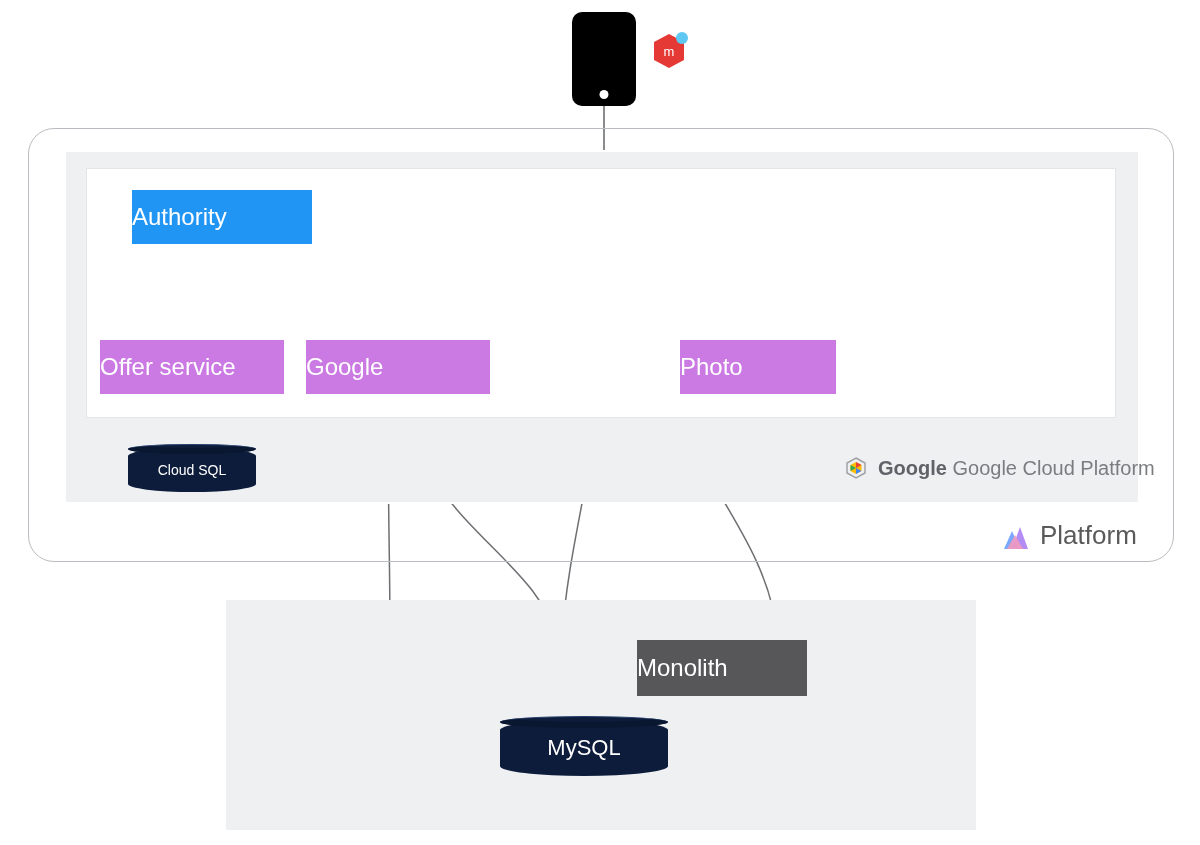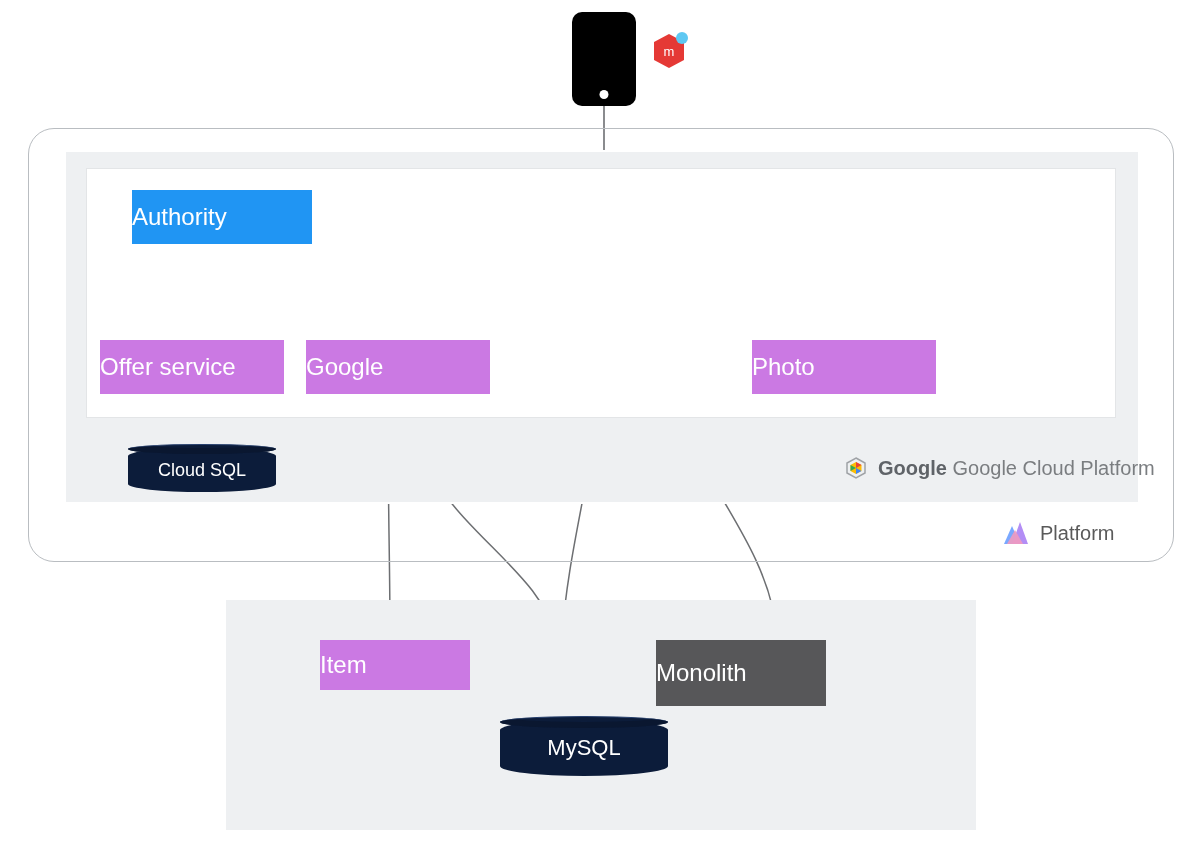--- a/index.html
+++ b/index.html
@@ -52,21 +52,21 @@
     position:absolute;
     background:#ffffff;
     border:1px solid #e3e5e7;
   }
 
   
   .label {
     position:absolute;
     color:var(--text);
     font-size:22px;
-    display:flex; align-items:center; gap:10px;
+    display:flex; align-items:flex-end; gap:10px;
   }
   .label.small { font-size:20px; }
 
   
   .db {
     position:absolute;
     background:var(--navy);
     border-radius:50% / 18%;
     color:#fff;
     display:flex; align-items:center; justify-content:center;
@@ -170,58 +170,55 @@
     <span>Authority</span>
   </div>
 
 
   <div class="box purple" style="left:100px; top:340px; width:184px; height:54px;">
     <span>Offer service</span>
   </div>
   <div class="box purple" style="left:306px; top:340px; width:184px; height:54px;">
     <span>Google</span>
   </div>
-  <div class="box purple" style="left:752px; top:340px; width:184px; height:54px;">
+  <div class="box purple" style="left:680px; top:340px; width:156px; height:54px;">
     <span>Photo</span>
   </div>
 
-  <div class="db" style="left:128px; top:448px; width:148px; height:44px; font-size:18px;">
+  <div class="db" style="left:128px; top:448px; width:128px; height:44px; font-size:14px;">
     <span class="t">Cloud SQL</span>
   </div>
 
   <div class="label small" style="left:844px; top:456px;">
     <span class="icon">
       <svg width="24" height="24" viewBox="0 0 24 24">
         <polygon points="12,2 21,7 21,17 12,22 3,17 3,7" fill="none" stroke="#9fa2a6" stroke-width="1.5"></polygon>
         <polygon points="12,6 17.5,9 17.5,15 12,18 6.5,15 6.5,9" fill="#fbbc05"></polygon>
         <polygon points="12,6 17.5,9 12,12" fill="#ea4335"></polygon>
         <polygon points="12,12 17.5,15 12,18" fill="#4285f4"></polygon>
         <polygon points="6.5,9 12,12 6.5,15" fill="#34a853"></polygon>
       </svg>
     </span>
     <span><b style="font-weight:600;color:#5f6368">Google</b> <span style="color:#7a7d80">Google Cloud Platform</span></span>
   </div>
 
-  <div class="label" style="left:1000px; top:520px; font-size:20px;">
+  <div class="label" style="left:1000px; top:520px; font-size:26px;">
     <span class="icon">
       <svg width="30" height="26" viewBox="0 0 30 26">
         <polygon points="4,24 12,6 20,24" fill="#7aa8ff"></polygon>
         <polygon points="12,24 20,2 28,24" fill="#b38df5"></polygon>
         <polygon points="7,24 15,10 23,24" fill="#f09ac0" opacity="0.9"></polygon>
       </svg>
     </span>
     <span>Platform</span>
   </div>
 
   <div class="sakura-fill" style="left:226px; top:600px; width:750px; height:230px;"></div>
 
-  <div class="box purple" style="left:320px; top:640px; width:150px; height:50px;">
-    <span>Item</span>
-  </div>
-  <div class="box dark" style="left:656px; top:640px; width:170px; height:66px;">
+  <div class="box dark" style="left:637px; top:640px; width:170px; height:56px;">
     <span>Monolith</span>
   </div>
 
   <div class="db" style="left:500px; top:720px; width:168px; height:56px; font-size:22px;text-align:center;">
     <span class="t">MySQL</span>
   </div>
 
 
 </div>
 

